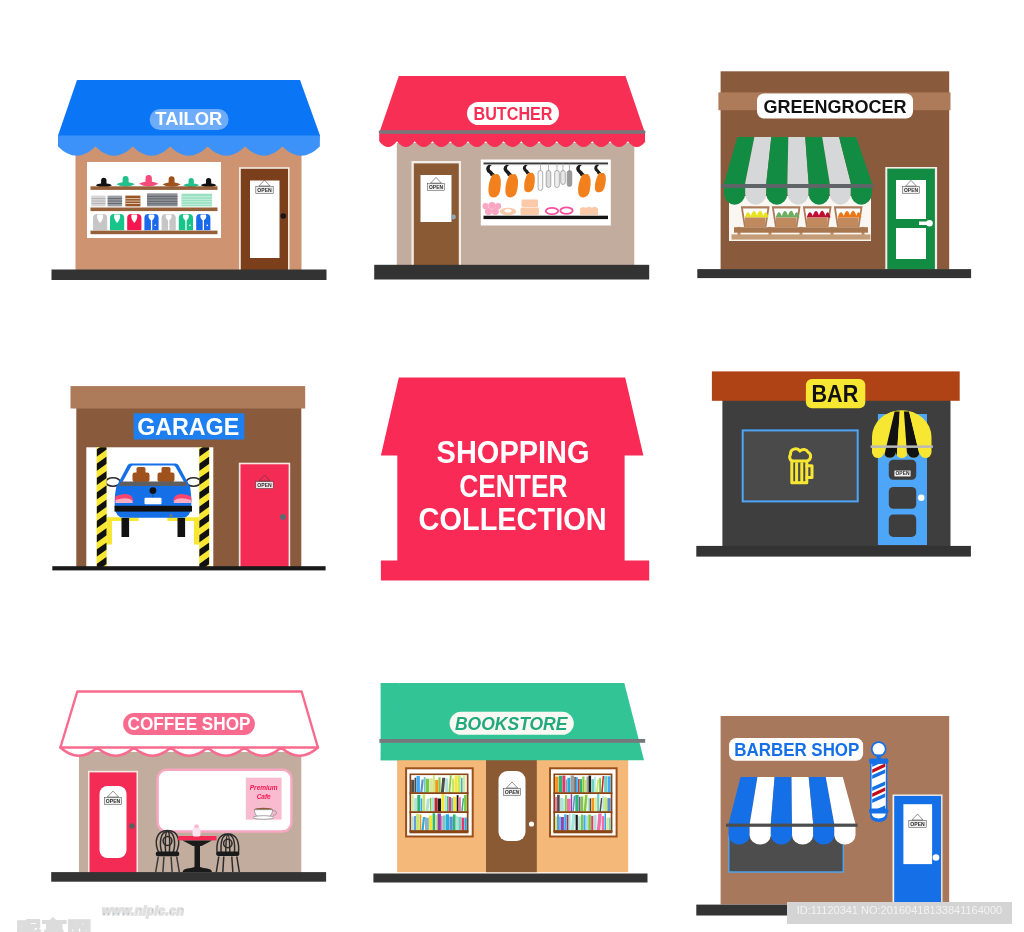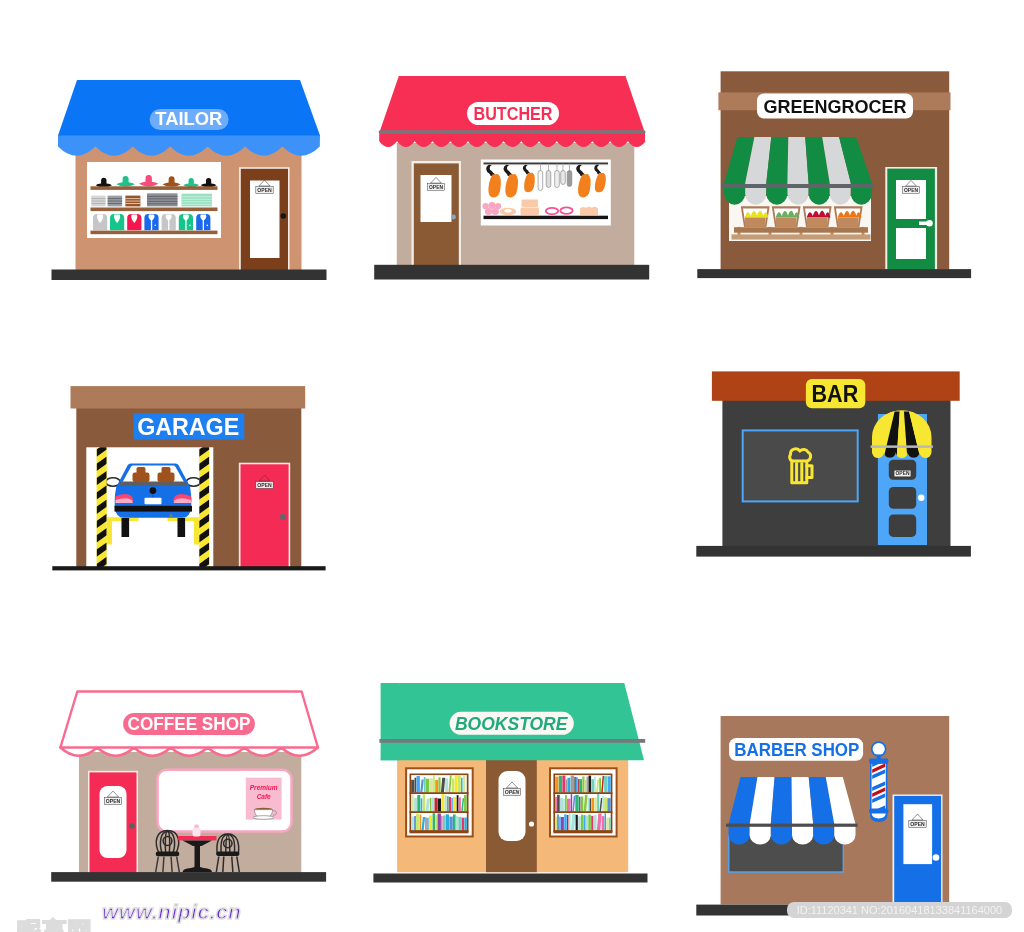--- a/index.html
+++ b/index.html
@@ -5,25 +5,25 @@
 <style>
   html,body{margin:0;padding:0;background:#ffffff;}
   body{width:1024px;height:932px;overflow:hidden;font-family:"Liberation Sans",sans-serif;}
   #stage{position:relative;width:1024px;height:932px;background:#fff;}
   .shop{position:absolute;left:0;top:0;}
   .shop svg{display:block;overflow:visible;}
   text{font-family:"Liberation Sans",sans-serif;}
   .wm-logo{position:absolute;left:17px;top:897px;width:84px;height:28px;font-size:25px;
            font-weight:bold;line-height:28px;letter-spacing:0px;color:#ffffff;
            -webkit-text-stroke:1.8px #dcdcdc;font-family:sans-serif;margin-top:20px;}
-  .wm-site{position:absolute;left:102px;top:899px;font-size:21px;font-style:italic;font-weight:bold;
-           color:#6d28d9;-webkit-text-stroke:1.6px #e0e0e0;letter-spacing:0.5px;line-height:25px;}
-  .wm-id{position:absolute;left:786.9px;top:902.4px;width:225px;height:16px;background:#d4d4d4;
+  .wm-site{position:absolute;left:102px;top:899px;font-size:12px;font-style:italic;font-weight:bold;
+           color:#0c4a6e;-webkit-text-stroke:1.6px #e0e0e0;letter-spacing:0.5px;line-height:25px;}
+  .wm-id{position:absolute;left:786.9px;top:902.4px;width:225px;height:22px;background:#d4d4d4;
          color:#f2f2f2;font-size:11px;line-height:16.8px;text-align:center;white-space:nowrap;
-         font-family:"Liberation Sans",sans-serif;border-radius:7px;}
+         font-family:"Liberation Sans",sans-serif;}
 </style>
 </head>
 <body>
 
 <div id="stage">
 
   <div class="shop" id="shop-tailor" style="left:0;top:0;">
   <svg width="1024" height="300" viewBox="0 0 1024 300">
     <defs>
       <g id="opensign">
@@ -421,20 +421,28 @@
       <circle cx="283" cy="517" r="3" fill="#5E6B6E"></circle>
     </g>
     <g transform="translate(264.5,485) scale(0.62)" opacity="0.95">
           <use href="#opensign"></use>
         </g>
 
     <rect x="52.3" y="566.2" width="273.3" height="4.2" fill="#1a1a1a"></rect>
   </svg>
   </div>
 
+  <div class="shop" id="shop-center" style="top:300px;">
+  <svg width="1024" height="300" viewBox="0 300 1024 300">
+    <path d="M398.8,377.6 L625.2,377.6 L643.4,455.6 L624.6,455.6 L624.6,560.4 L649.2,560.4 L649.2,580.5 L380.9,580.5 L380.9,560.4 L397.3,560.4 L397.3,455.6 L380.9,455.6 Z" fill="#F92A55"></path>
+    <text x="513.1" y="462.8" font-size="31" font-weight="bold" text-anchor="middle" textLength="153" lengthAdjust="spacingAndGlyphs" fill="#FFFFFF">SHOPPING</text>
+    <text x="513.4" y="496.8" font-size="31" font-weight="bold" text-anchor="middle" textLength="108.5" lengthAdjust="spacingAndGlyphs" fill="#FFFFFF">CENTER</text>
+    <text x="512.6" y="530" font-size="31" font-weight="bold" text-anchor="middle" textLength="188" lengthAdjust="spacingAndGlyphs" fill="#FFFFFF">COLLECTION</text>
+  </svg>
+  </div>
 
   <div class="shop" id="shop-bar" style="top:284px;">
   <svg width="1024" height="300" viewBox="0 300 1024 300">
     <defs>
       
     </defs>
 
     <rect x="722.4" y="414" width="228.1" height="148" fill="#3E3E3E"></rect>
 
     <rect x="711.9" y="387.4" width="247.8" height="29.4" fill="#AF4316"></rect>

